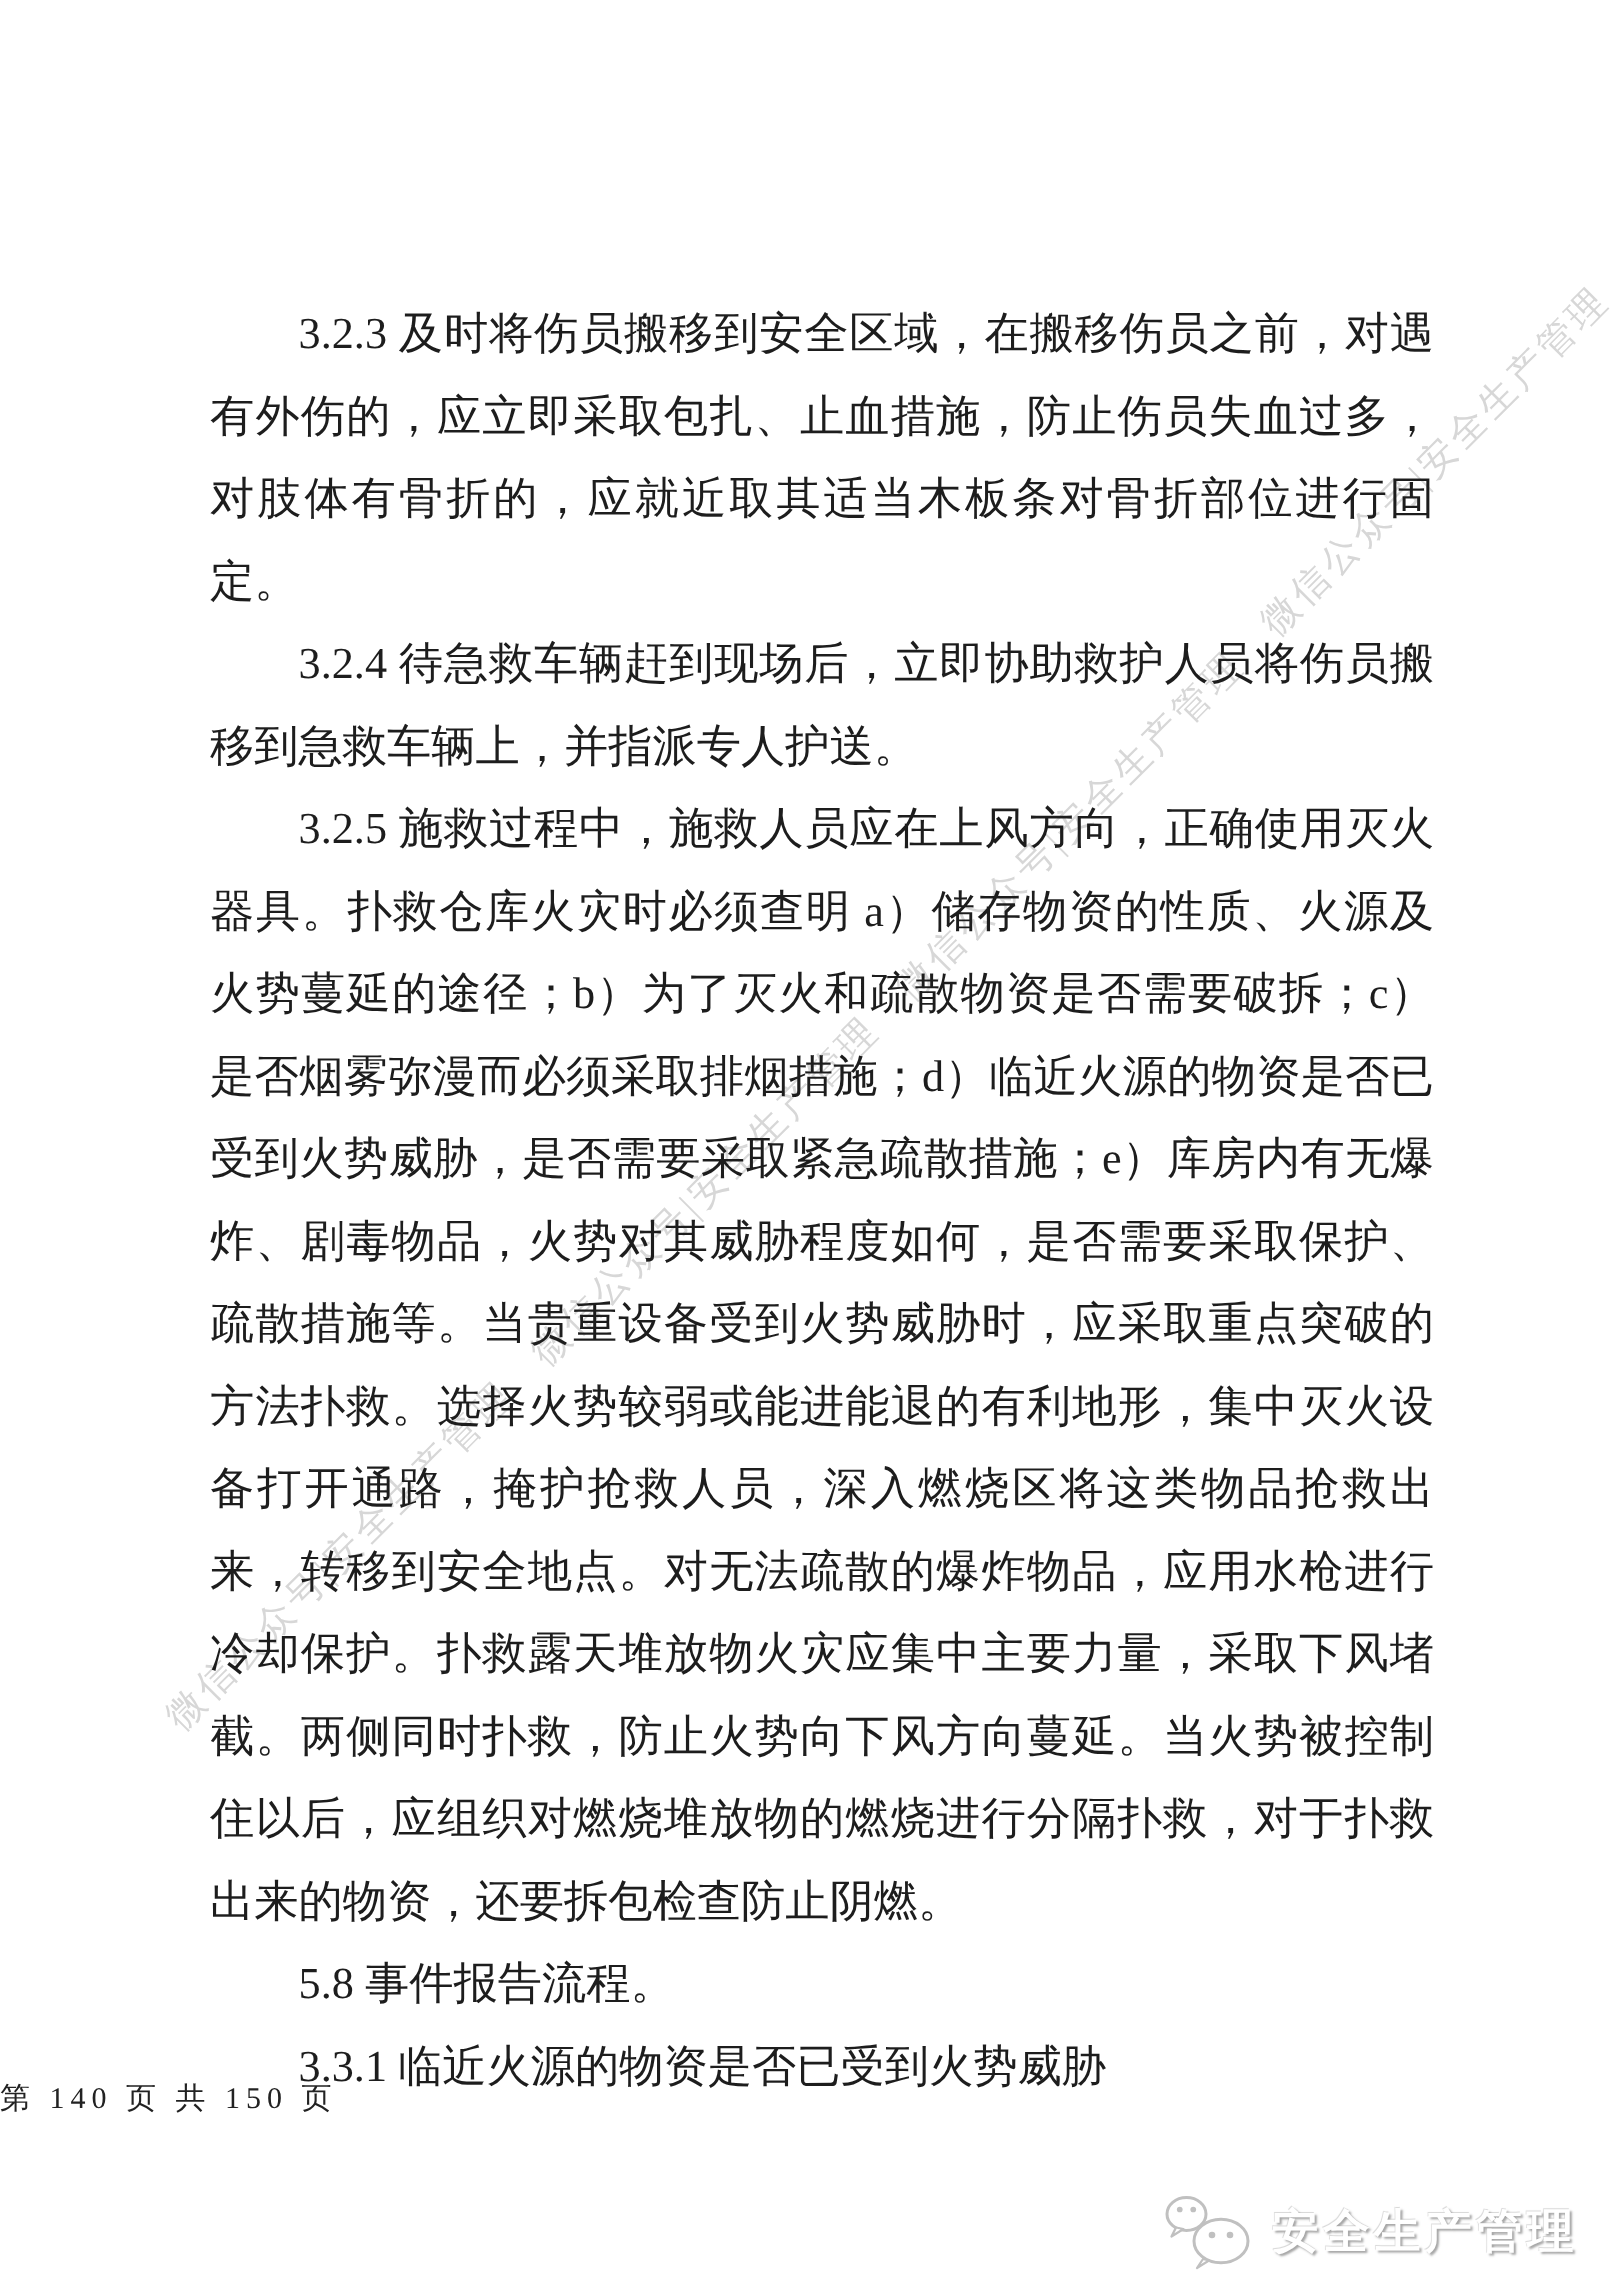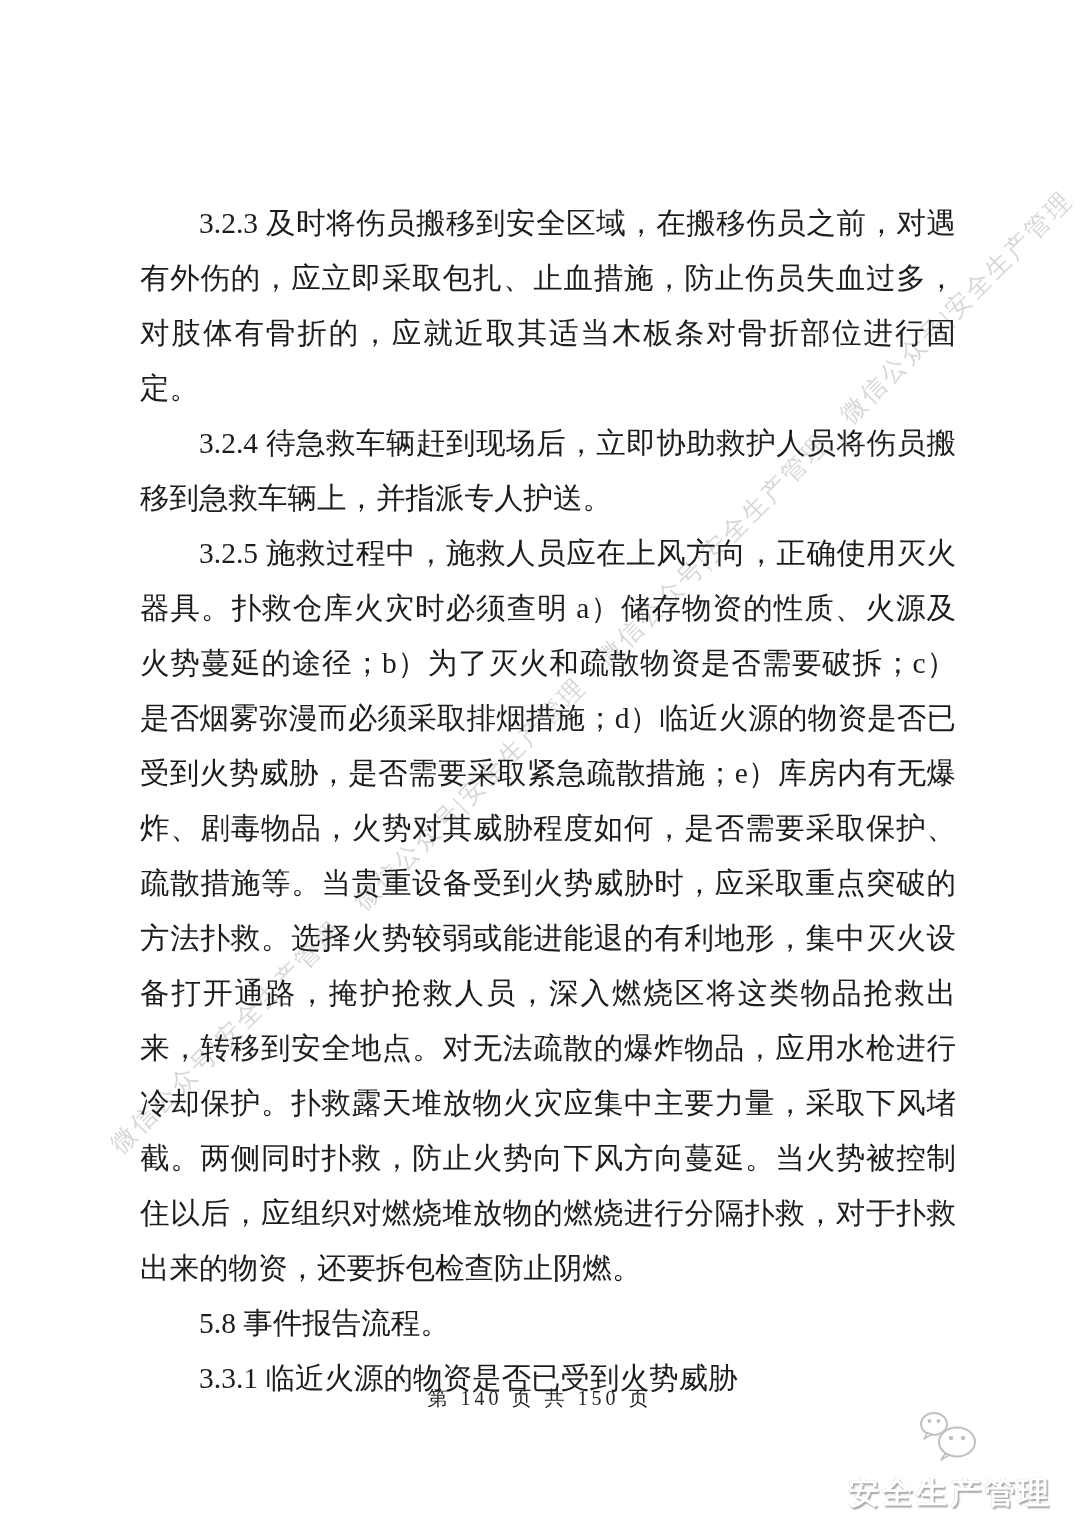--- a/index.html
+++ b/index.html
@@ -48,37 +48,35 @@
     text-indent: 2em;
     margin: 0;
   }
 
   
   #page-footer {
     position: absolute;
     left: 0;
     top: 1385px;
     width: 1080px;
-    text-align: center;
     font-size: 20px;
     letter-spacing: 4px;
     color: var(--footer-color, #222222);
     z-index: 2;
   }
 
   
   #brand {
     position: absolute;
     right: 28px;
     bottom: 14px;
     display: flex;
     align-items: center;
     gap: 10px;
     z-index: 2;
-    flex-direction: column;
   }
   #brand .brand-label {
     font-family: "Liberation Sans", "DejaVu Sans", sans-serif;
     font-size: 31px;
     font-weight: bold;
     letter-spacing: 3px;
     color: #ffffff;
     text-shadow:
       1.5px 1.5px 1.5px var(--brand-shadow, #a6a6a6),
       -0.5px -0.5px 0.5px #d9d9d9;

